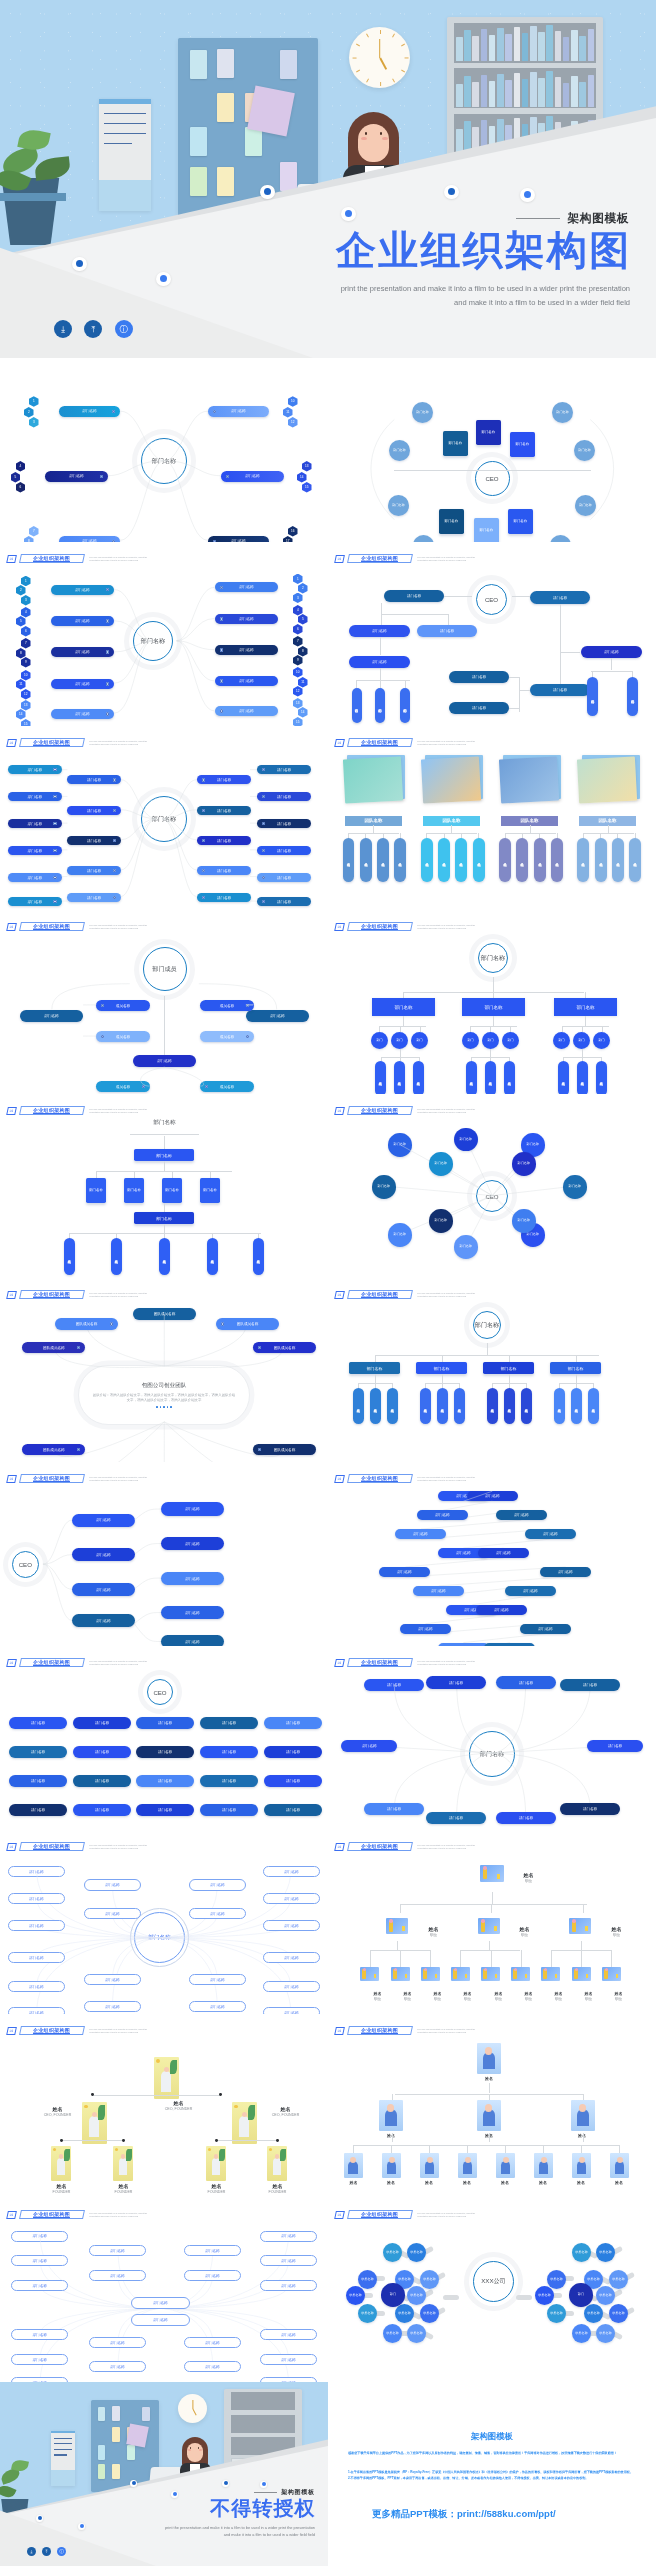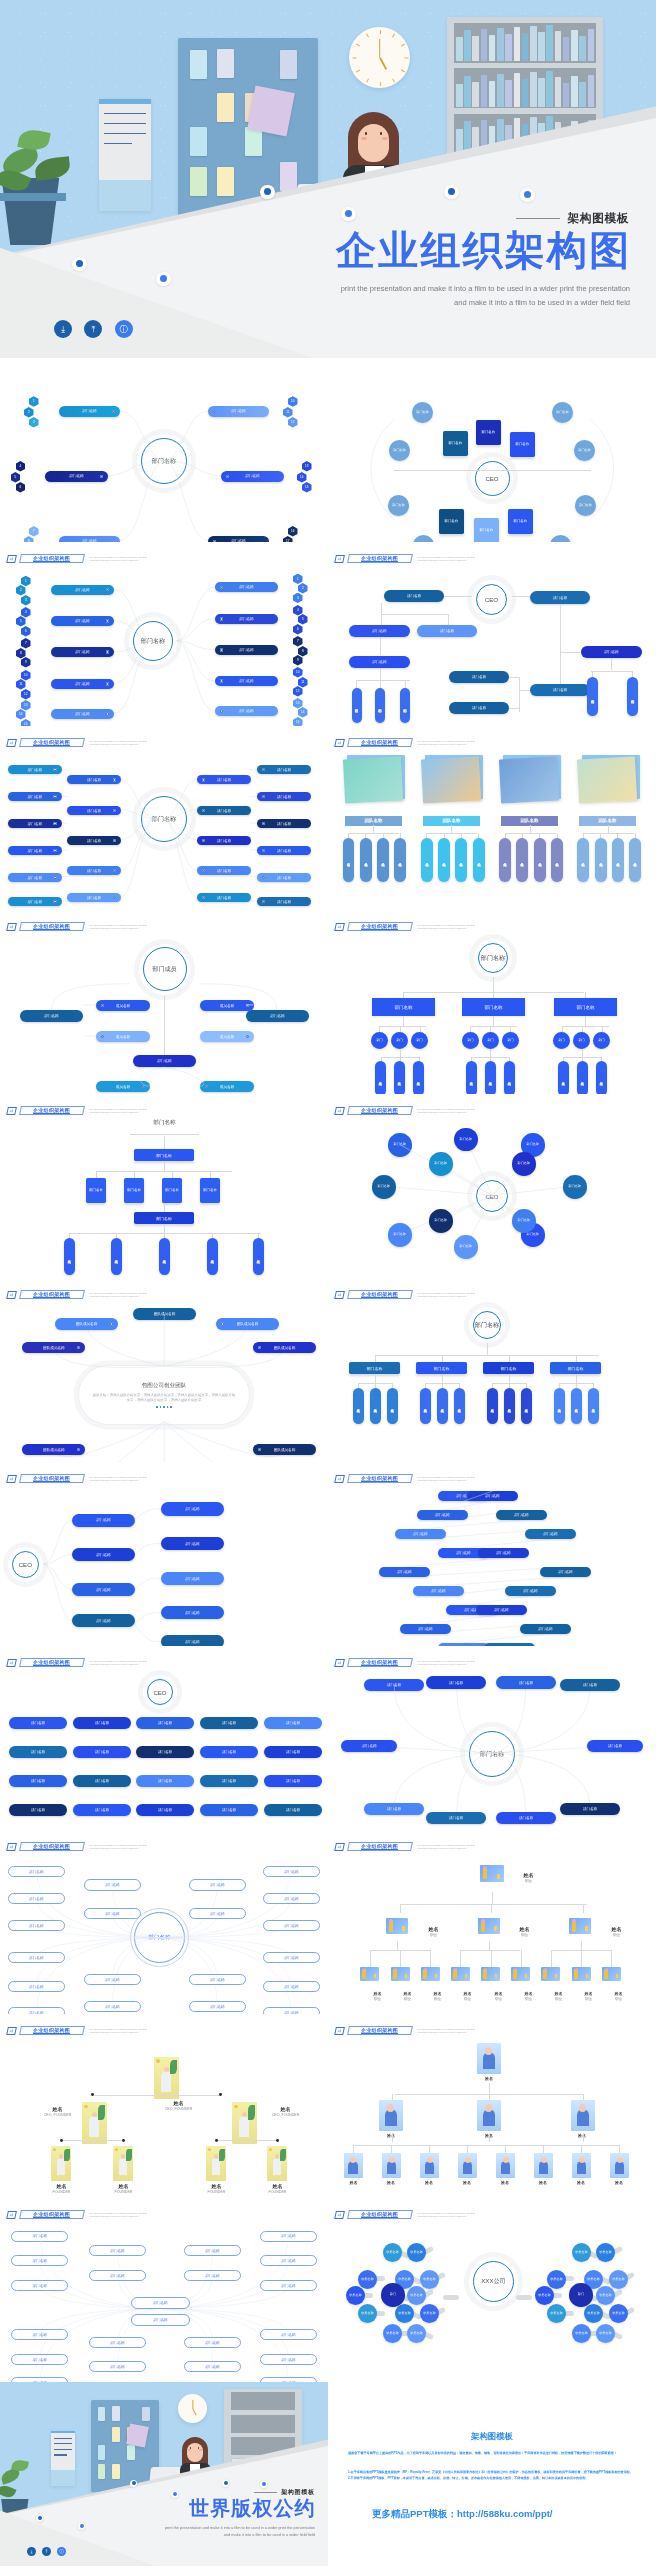--- a/index.html
+++ b/index.html
@@ -1650,36 +1650,36 @@
       <div class="dot" style="left:222px;bottom:79px;width:7.3px;height:7.3px">
           <b style="width:3.9px;height:3.9px"></b>
         </div>
       <div class="dot light" style="left:260px;bottom:78px;width:7.3px;height:7.3px">
           <b style="width:3.9px;height:3.9px"></b>
         </div>
       <div class="kicker" style="right:13.4px;top:106px;gap:4.5px">
         <span class="rule" style="width:22.4px;height:0.6px"></span>
         <span class="ktext" style="font-size:6.1px">架构图模板</span>
       </div>
-      <div class="bigtitle" style="right:12.3px;top:116px;font-size:20px;letter-spacing:1.1px">世界版权公约</div>
+      <div class="bigtitle" style="right:12.3px;top:116px;font-size:20px;letter-spacing:1.1px">不得转授权</div>
       <div class="subtitle" style="right:13px;top:142px;width:201px;font-size:3.9px;line-height:1.9">
         <div>print the presentation and make it into a film to be used in a wider print the presentation</div>
         <div>and make it into a film to be used in a wider field field</div>
       </div>
       <div class="circicons" style="left:27px;bottom:10px;gap:6.1px">
         <div class="cicon" style="width:9px;height:9px;font-size:4.5px">⤓</div>
         <div class="cicon" style="width:9px;height:9px;font-size:4.5px">⤒</div>
         <div class="cicon blue" style="width:9px;height:9px;font-size:4.5px">ⓘ</div>
       </div>
     </div>
 
     <div class="cr">
       <h3>架构图模板</h3>
       <div class="p1">感谢您下载千库网平台上提供的PPT作品，为了您和千库网以及原创作者的利益，请勿复制、传播、销售，否则将承担法律责任！千库网将对作品进行维权，按照传播下载次数进行十倍的索取赔偿！</div>
       <div class="p2" style="white-space:pre-line">1.在千库网出售的PPT模板是免版税类（RF：Royalty-Free）正版受《中国人民共和国著作权法》和《世界版权公约》的保护，作品的所有权、版权和著作权归千库网所有，您下载的是PPT模板素材的使用权。
 2.不得将千库网的PPT模板、PPT素材，本身用于再出售，或者出租、出借、转让、分销、发布或者作为礼物供他人使用，不得转授权、出卖、转让本协议或者本协议中的权利。</div>
-      <div class="url">更多精品PPT模板：http://588ku.com/ppt/</div>
+      <div class="url">更多精品PPT模板：print://588ku.com/ppt/</div>
     </div>
 
   </div>
   <div class="footerspace"></div>
 </div>
 
 
 </body></html>

